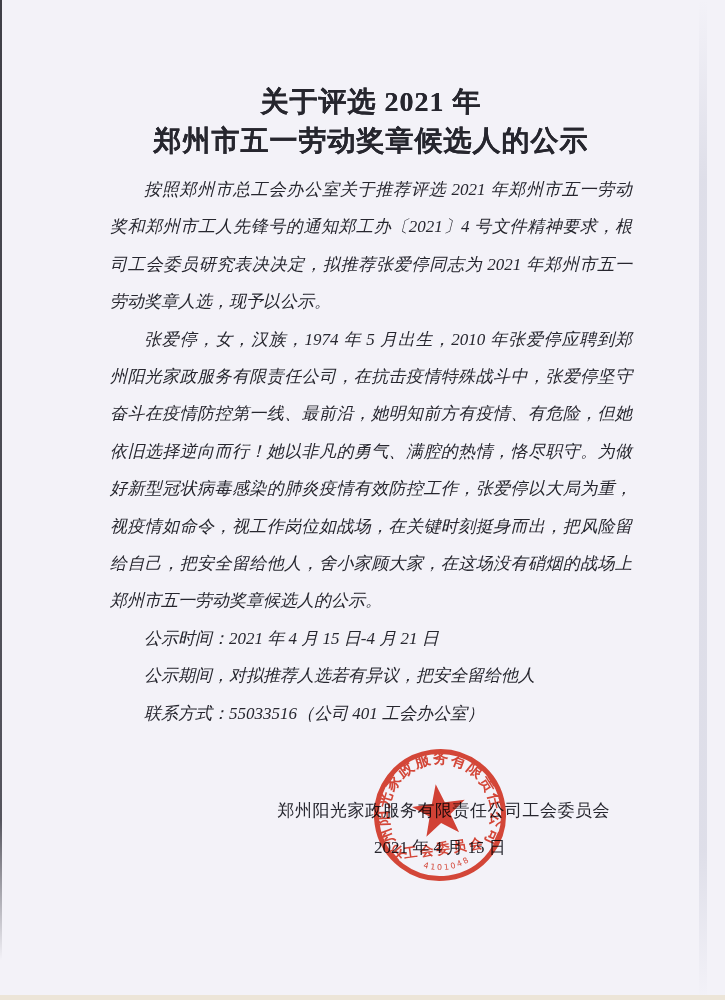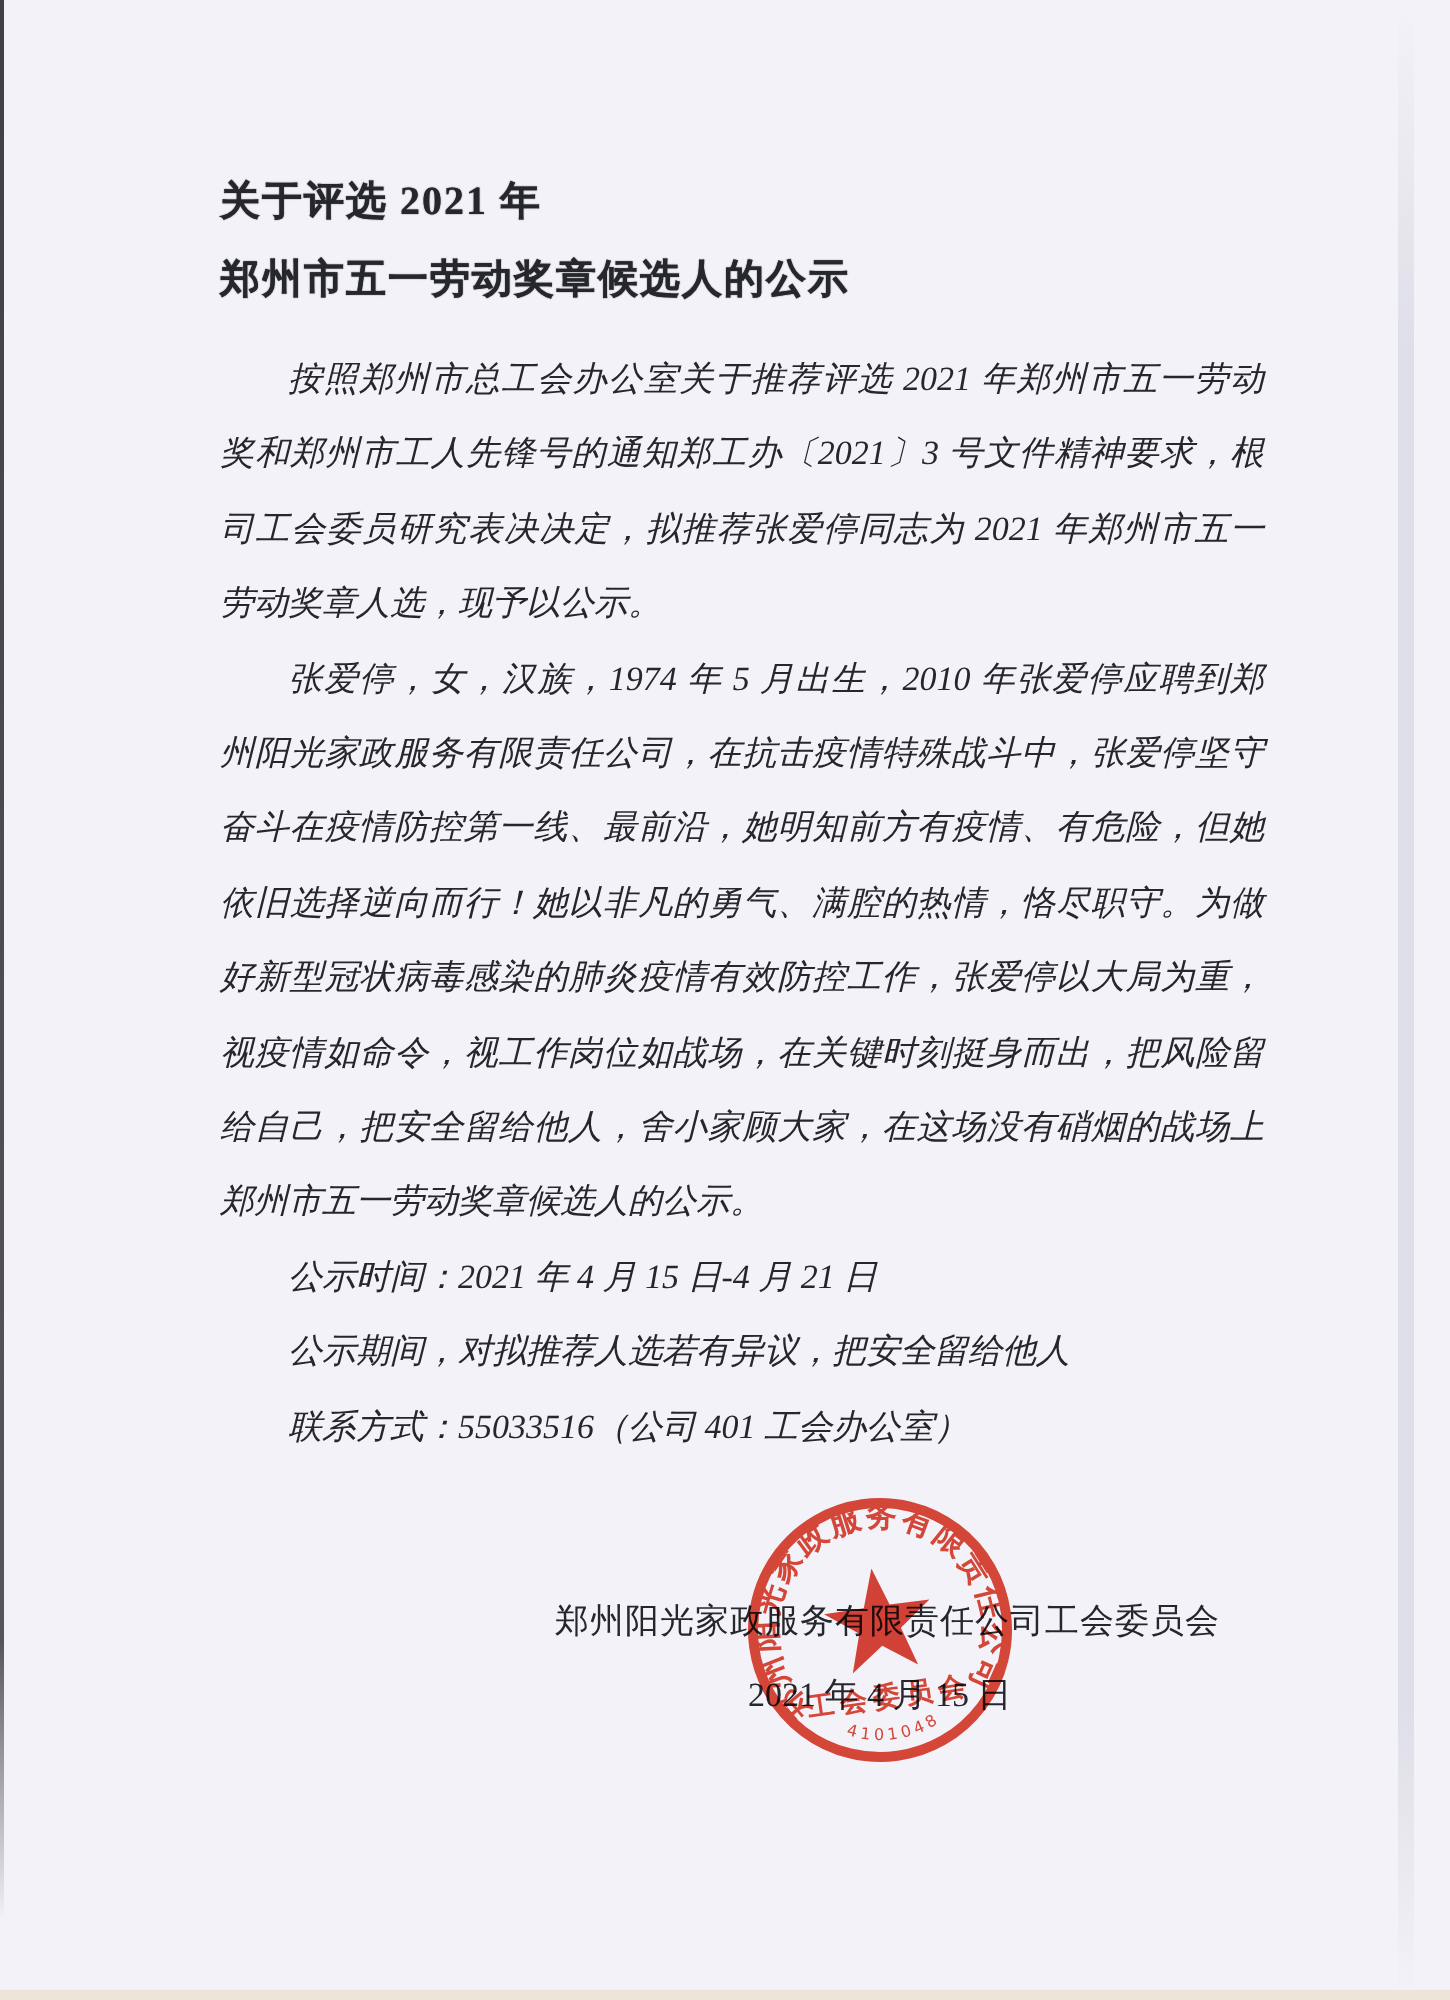--- a/index.html
+++ b/index.html
@@ -24,21 +24,21 @@
     background: #ece5d8;
   }
   .edge-right-shadow {
     position: absolute; left: 699px; top: 0; width: 8px; height: 100%;
     background: linear-gradient(rgba(205,206,220,0) 0%, rgba(205,206,220,.55) 18%, rgba(205,206,220,.55) 85%, rgba(205,206,220,0) 100%);
   }
 
   
   .titles {
     position: absolute; left: 110px; top: 82px; width: 522px;
-    font-weight: bold; font-size: 20px;
+    text-align: center; font-weight: bold; font-size: 28px;
     line-height: 39px; letter-spacing: 1px;
     text-shadow: 0 0 .6px #26262e;
   }
 
   
   .body-text {
     position: absolute; left: 110px; top: 171px; width: 522px;
     font-size: 17px;
   }
   .line { line-height: 37.4px; white-space: nowrap; font-style: italic; }
@@ -79,21 +79,21 @@
   <div class="edge-bottom"></div>
 
   <div class="titles">
     <div>关于评选 2021 年</div>
     <div>郑州市五一劳动奖章候选人的公示</div>
   </div>
 
   <div class="body-text">
 
   <div class="line indent fill">按照郑州市总工会办公室关于推荐评选 2021 年郑州市五一劳动</div>
-      <div class="line fill">奖和郑州市工人先锋号的通知郑工办〔2021〕3 号文件精神要求，根</div>
+      <div class="line fill">奖和郑州市工人先锋号的通知郑工办〔2021〕4 号文件精神要求，根</div>
       <div class="line fill">司工会委员研究表决决定，拟推荐张爱停同志为 2021 年郑州市五一</div>
       <div class="line">劳动奖章人选，现予以公示。</div>
       <div class="line indent fill">张爱停，女，汉族，1974 年 5 月出生，2010 年张爱停应聘到郑</div>
       <div class="line fill">州阳光家政服务有限责任公司，在抗击疫情特殊战斗中，张爱停坚守</div>
       <div class="line fill">奋斗在疫情防控第一线、最前沿，她明知前方有疫情、有危险，但她</div>
       <div class="line fill">依旧选择逆向而行！她以非凡的勇气、满腔的热情，恪尽职守。为做</div>
       <div class="line fill">好新型冠状病毒感染的肺炎疫情有效防控工作，张爱停以大局为重，</div>
       <div class="line fill">视疫情如命令，视工作岗位如战场，在关键时刻挺身而出，把风险留</div>
       <div class="line fill">给自己，把安全留给他人，舍小家顾大家，在这场没有硝烟的战场上</div>
       <div class="line">郑州市五一劳动奖章候选人的公示。</div>

